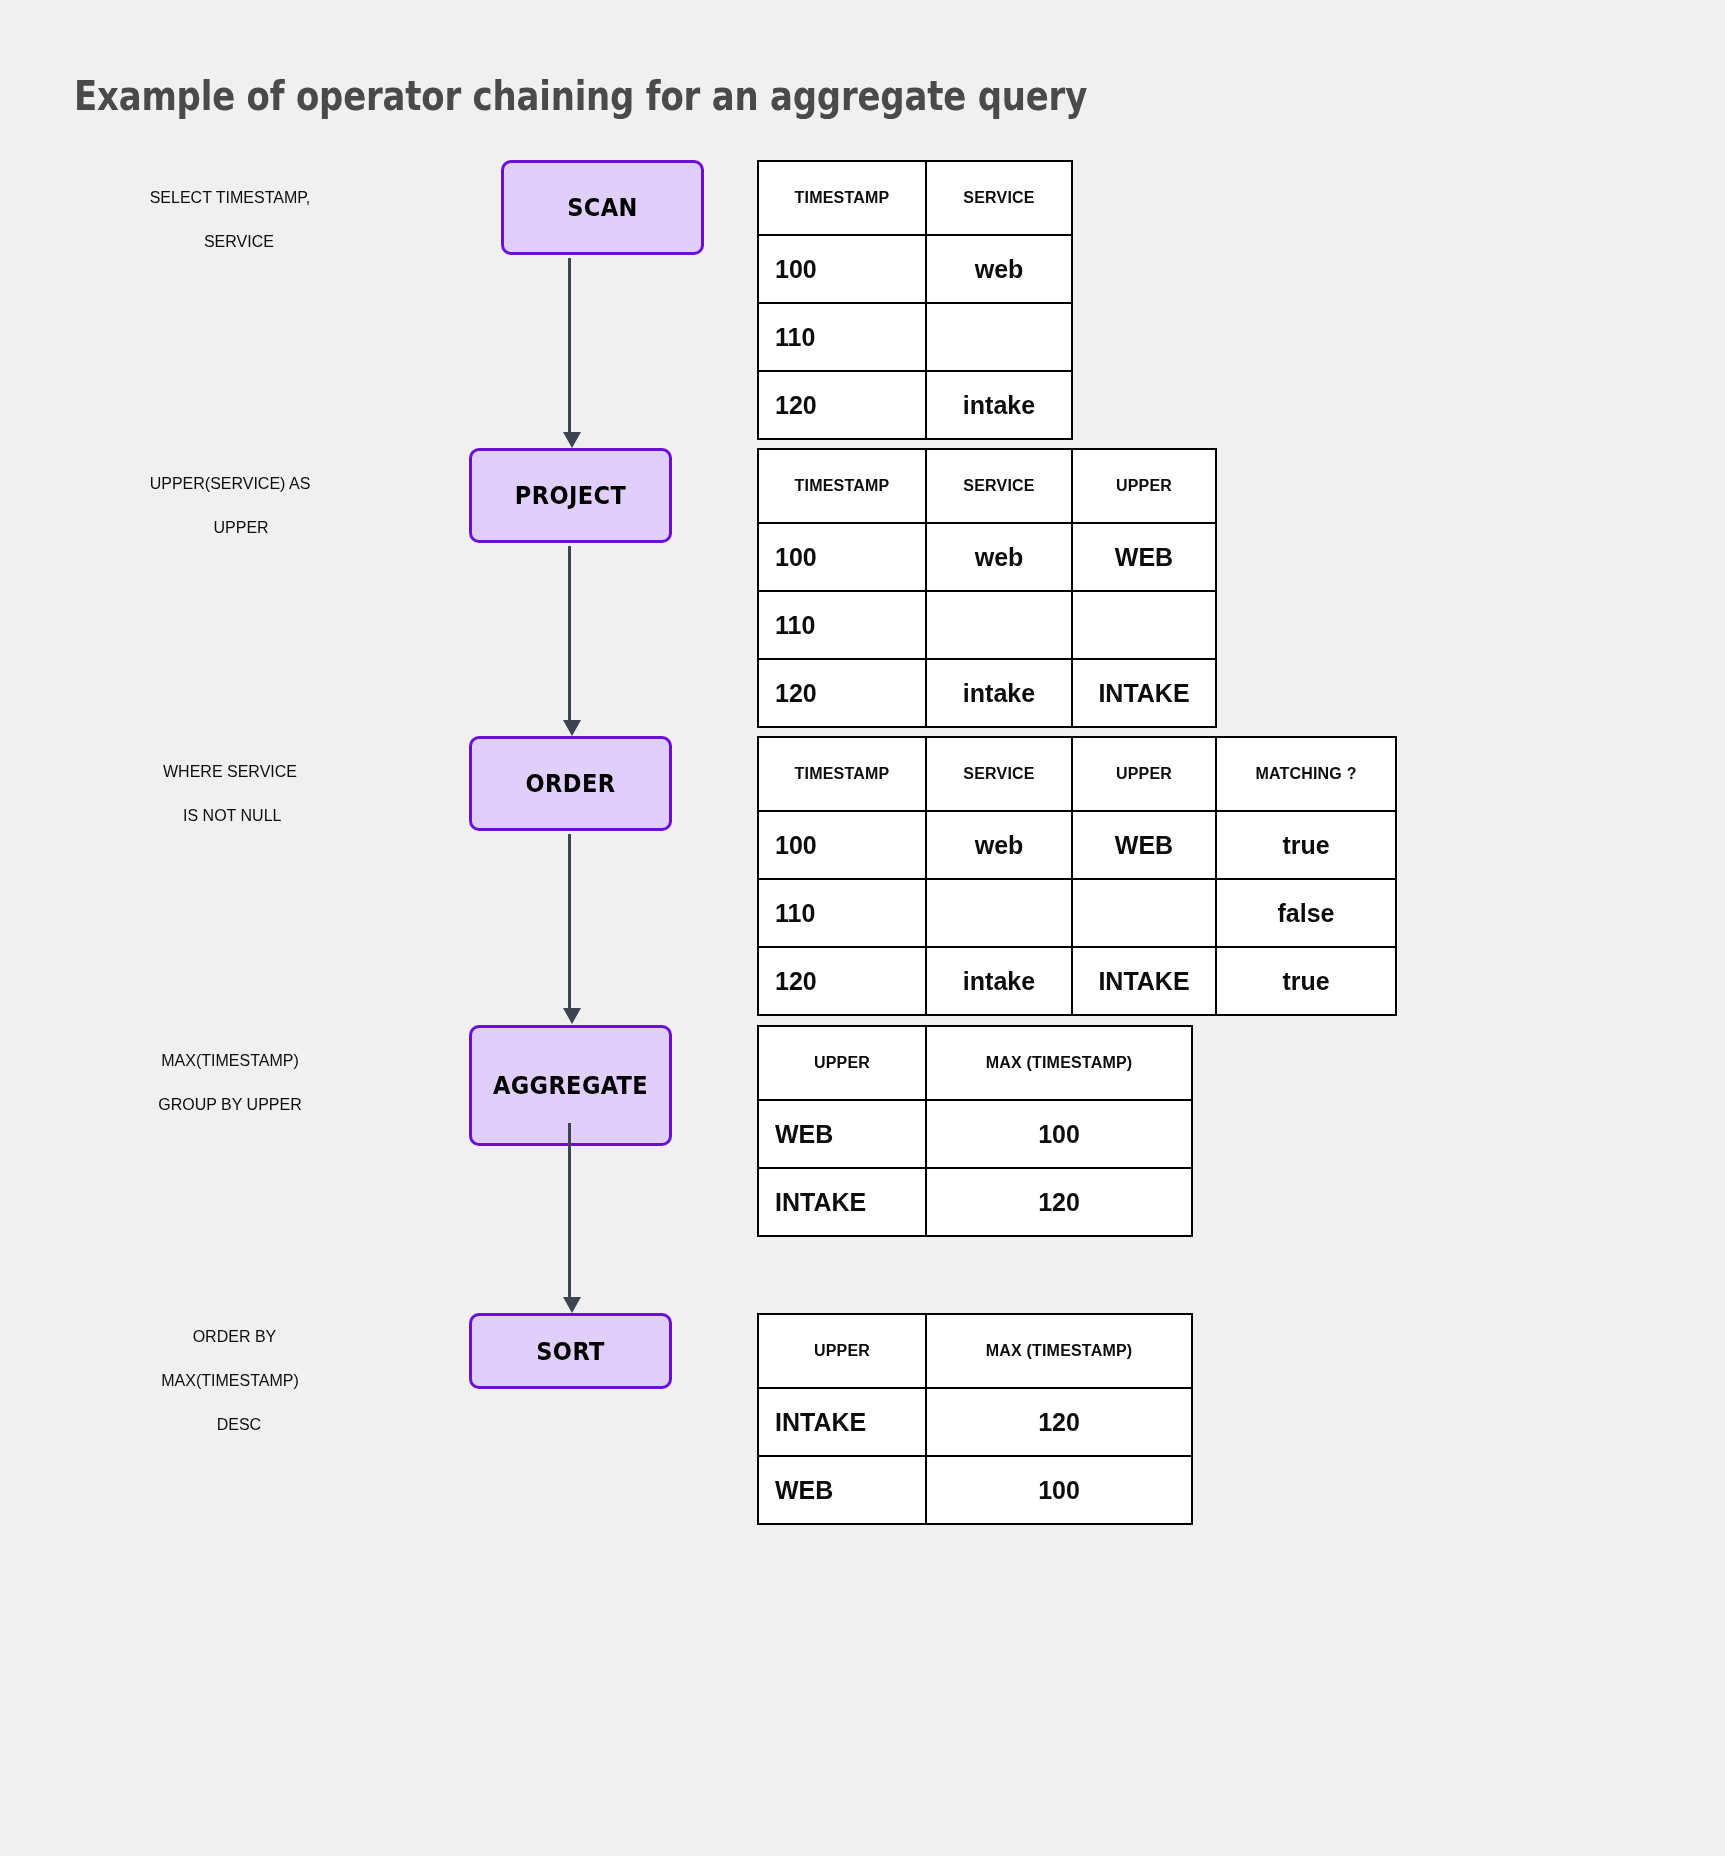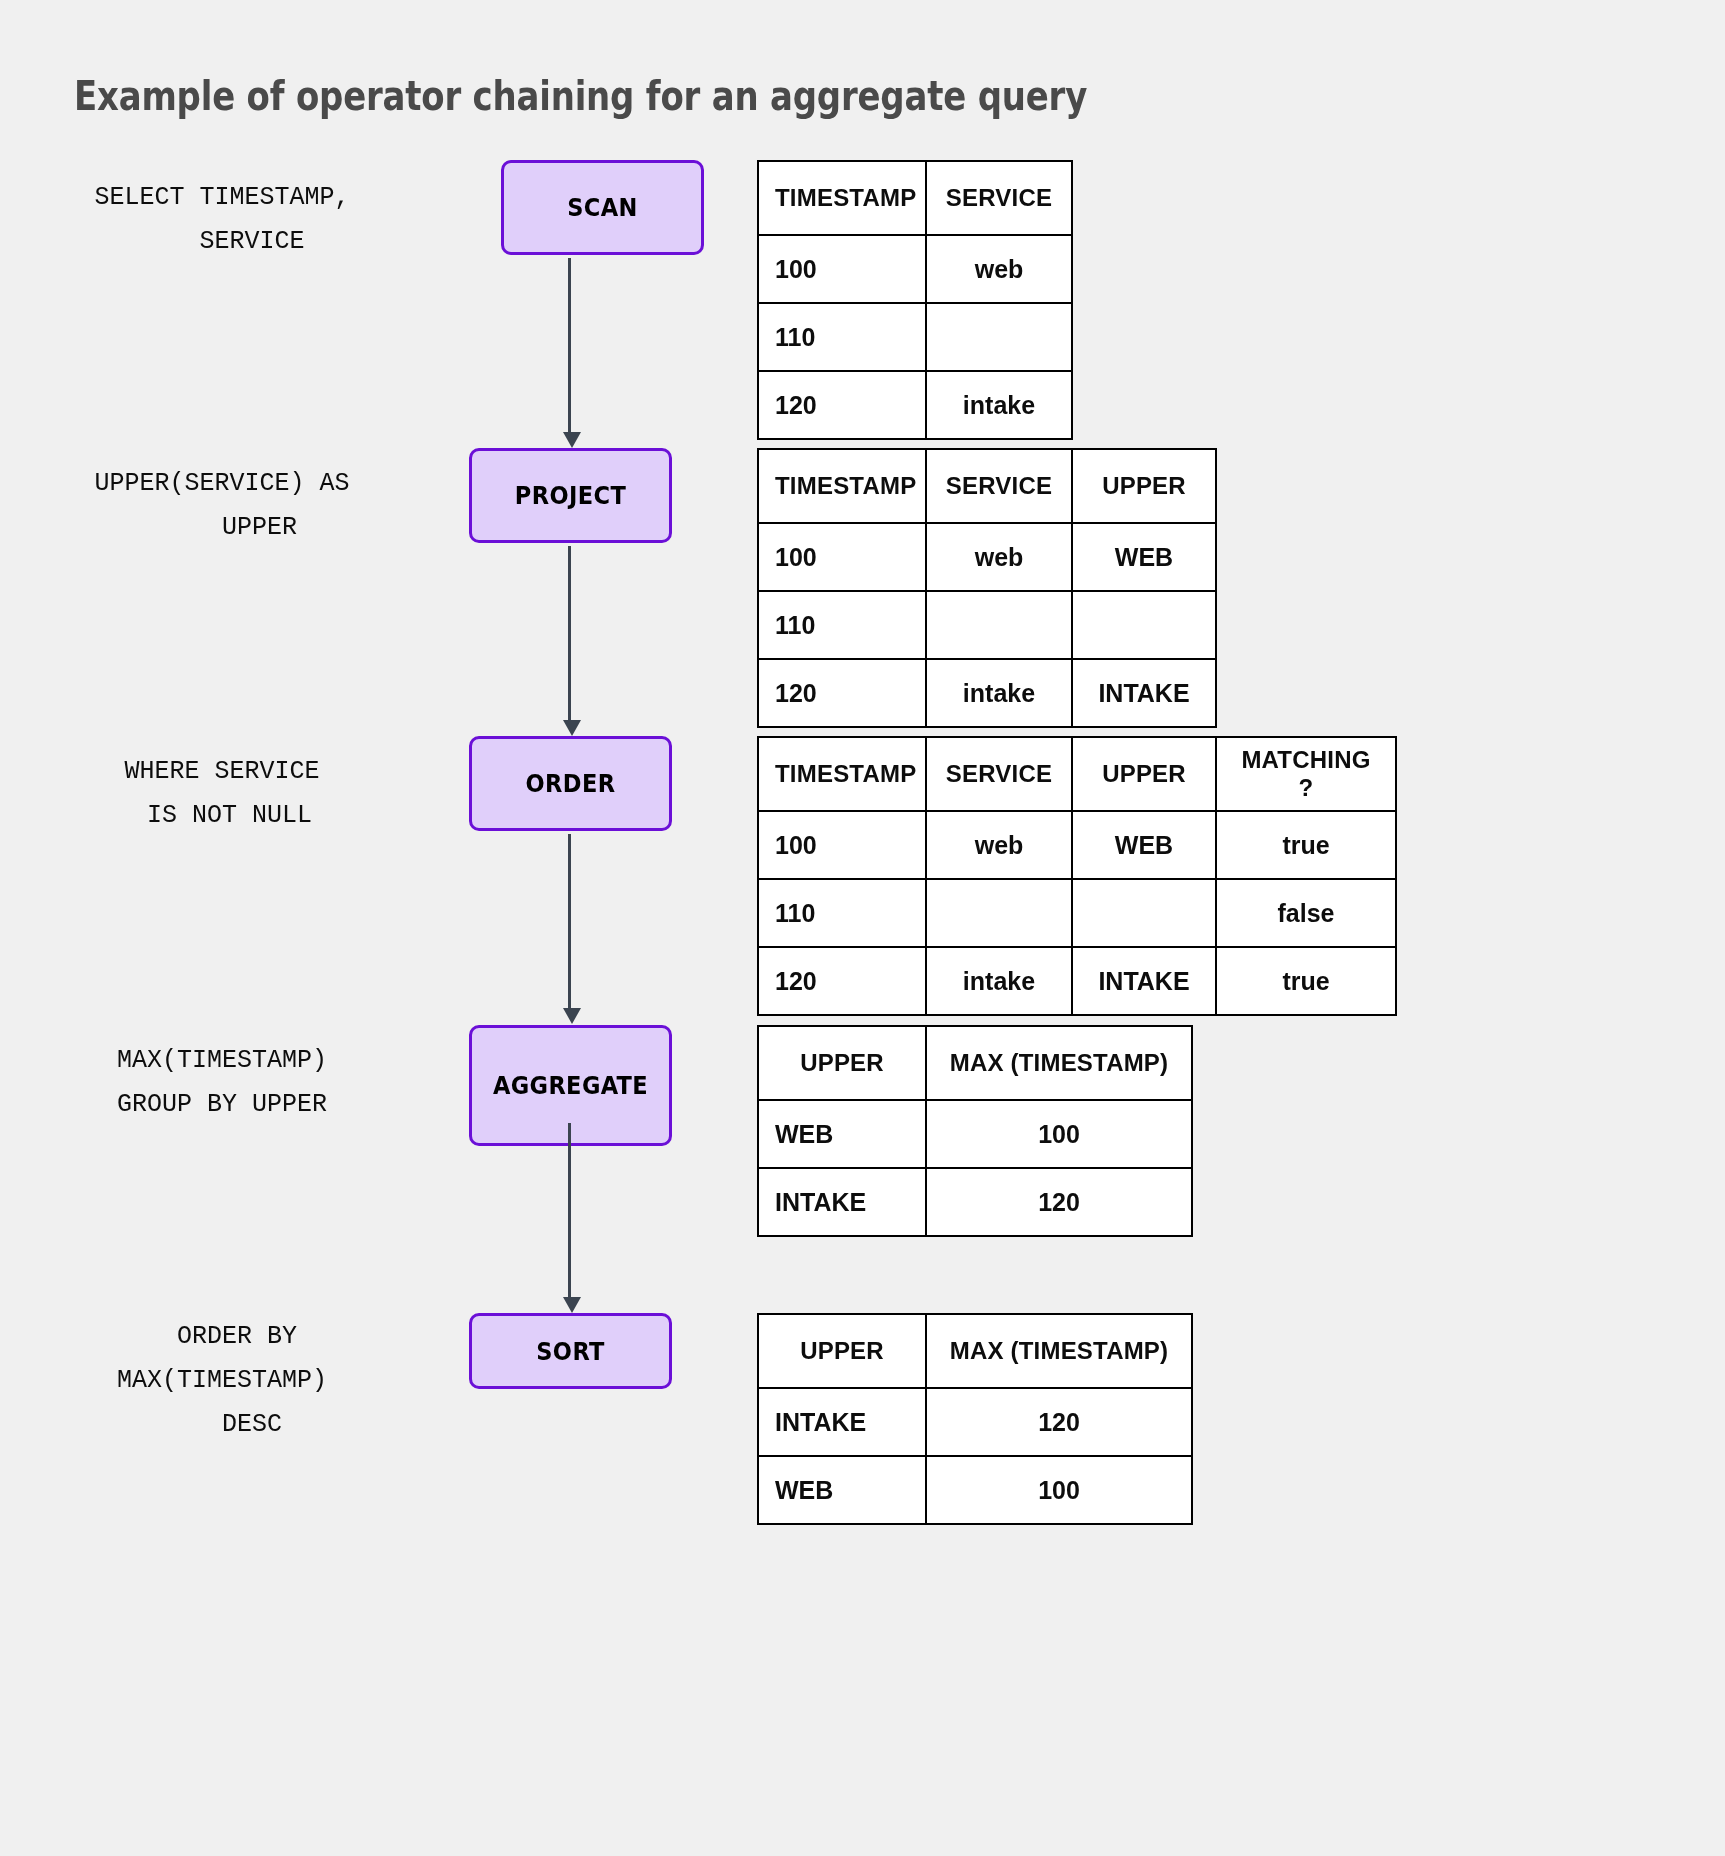--- a/index.html
+++ b/index.html
@@ -31,25 +31,25 @@
     transform-origin: left center;
     white-space: nowrap;
   }
 
   
   .stage { position: absolute; left: 0; width: 1725px; }
 
   
   .sql-label {
     position: absolute;
-    left: 12px;
+    left: 20px;
     width: 420px;
     text-align: center;
-    font-family: Liberation Mono, monospace;
-    font-size: 25px;
+    font-family: Liberation Sans, sans-serif;
+    font-size: 16px;
     line-height: 44px;
     color: #0d0d0d;
     white-space: pre;
   }
 
   
   .op-box {
     position: absolute;
     left: 469px;
     width: 203px;
@@ -98,21 +98,21 @@
     background: #ffffff;
     height: 68px;
     padding: 0 16px;
     font-size: 25px;
     color: #0d0d0d;
     font-family: "Liberation Sans", sans-serif;
   }
   .dtable th {
     font-weight: bold;
     text-align: center;
-    font-size: 24px;
+    font-size: 16px;
     letter-spacing: 0.2px;
     height: 74px;
     margin-left: 20px;
   }
   .dtable td { text-align: center; font-weight: bold; }
   .dtable td.first-col { text-align: left; }
   .dtable td.empty-cell { }
 </style>
 </head>
 <body>

